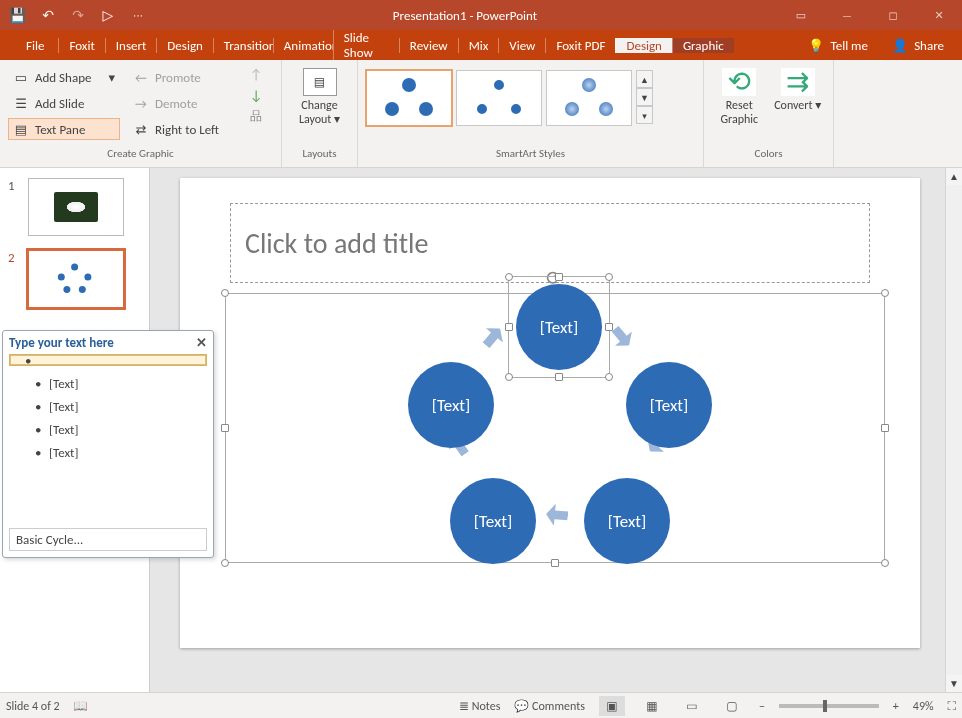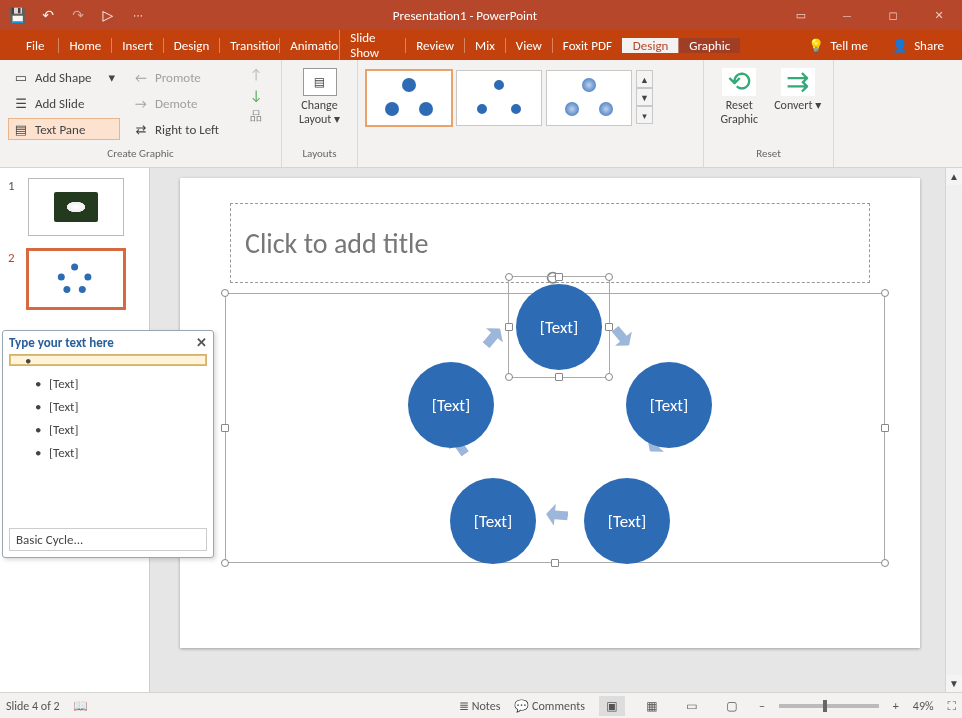--- a/index.html
+++ b/index.html
@@ -125,21 +125,21 @@
   <div class="winctl">
     <div class="w">▭</div>
     <div class="w">—</div>
     <div class="w">◻</div>
     <div class="w">✕</div>
   </div>
 </div>
 
 <div class="tabs">
   <div class="tab first">File</div>
-  <div class="tab">Home</div>
+  <div class="tab">Foxit</div>
   <div class="tab">Insert</div>
   <div class="tab">Design</div>
   <div class="tab" style="max-width:60px;overflow:hidden">Transitions</div>
   <div class="tab" style="max-width:60px;overflow:hidden">Animations</div>
   <div class="tab" style="max-width:66px;overflow:hidden">Slide Show</div>
   <div class="tab">Review</div>
   <div class="tab">Mix</div>
   <div class="tab">View</div>
   <div class="tab">Foxit PDF</div>
   <div class="tab active">Design</div>
@@ -233,34 +233,35 @@
               <div class="c" style="background:radial-gradient(#bcd2ef,#2e6bb5);left:40px;top:26px"></div>
             </div>
         </div>
         <div class="scroll">
           <div>▲</div>
           <div>▼</div>
           <div>▾</div>
         </div>
       </div>
     </div>
+    <div class="label">SmartArt Styles</div>
   </div>
 
   <div class="group reset" style="width:130px">
     <div class="body" style="gap:4px">
       <div class="bigbtn" style="width:58px">
         <div class="glyph">⟲</div>
         <span>Reset Graphic</span>
       </div>
       <div class="bigbtn" style="width:58px">
         <div class="glyph">⇉</div>
         <span>Convert ▾</span>
       </div>
     </div>
-    <div class="label">Reset</div>
+    <div class="label">Colors</div>
   </div>
 </div>
 
 <div class="work">
   <div class="thumbs">
     <div class="sl">
       <div class="num">1</div>
       <div class="tbox">
           <div style="width:44px;height:30px;background:#233a1f;border-radius:2px;position:relative">
             <div style="position:absolute;inset:6px;border-radius:50%;background:radial-gradient(#fff,#eee 40%,transparent 42%)"></div>

